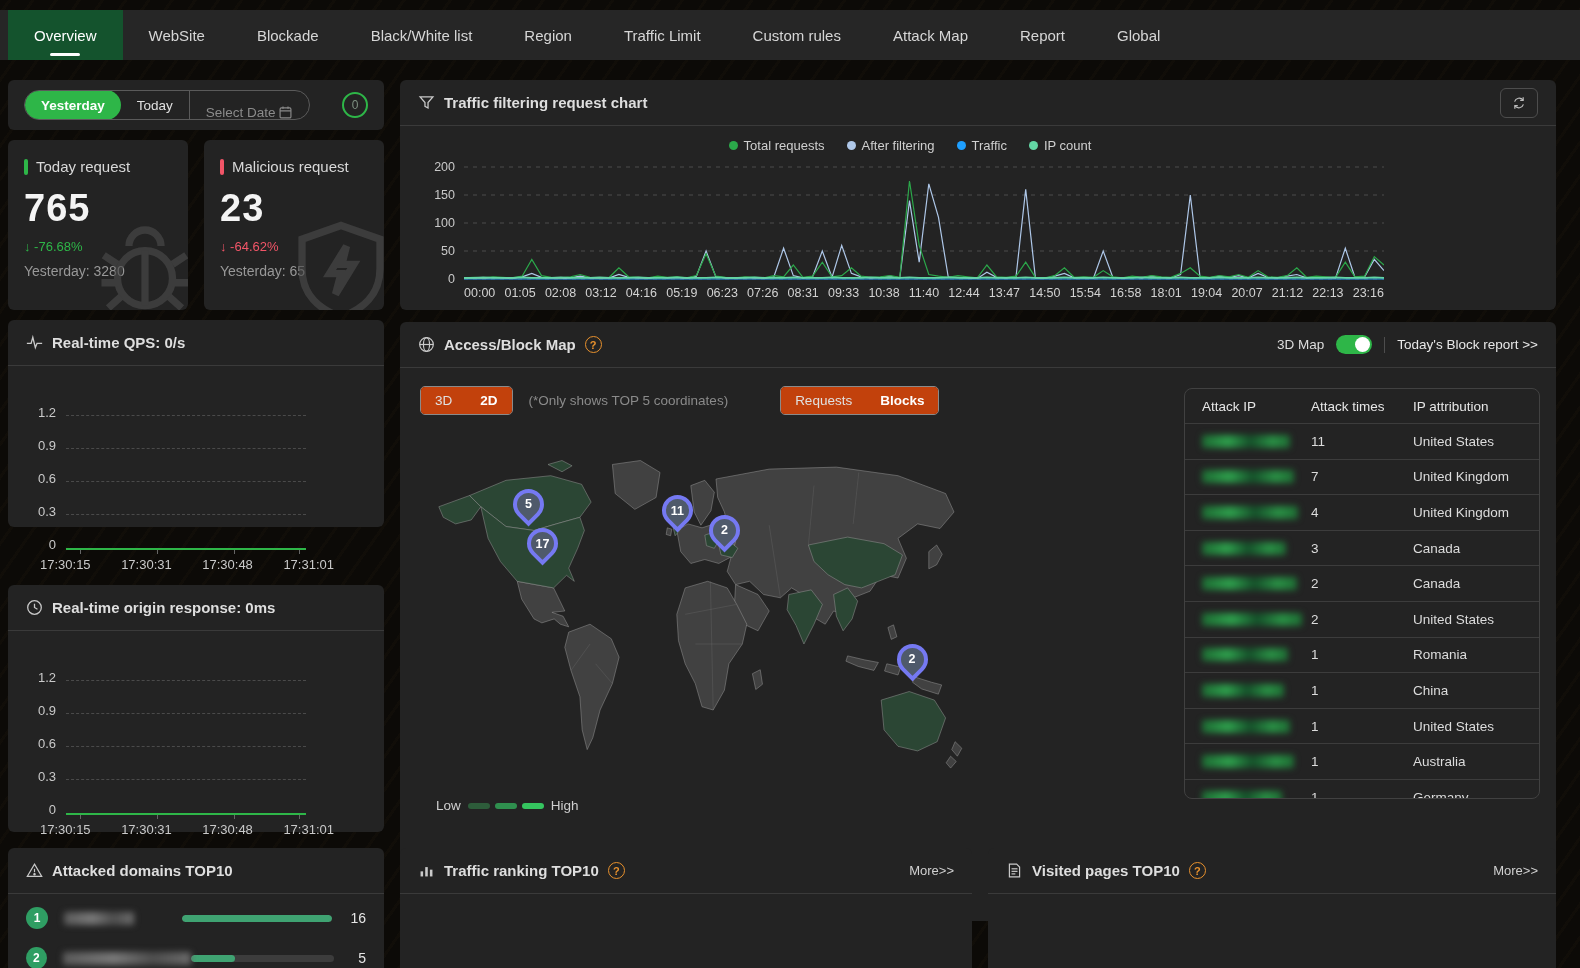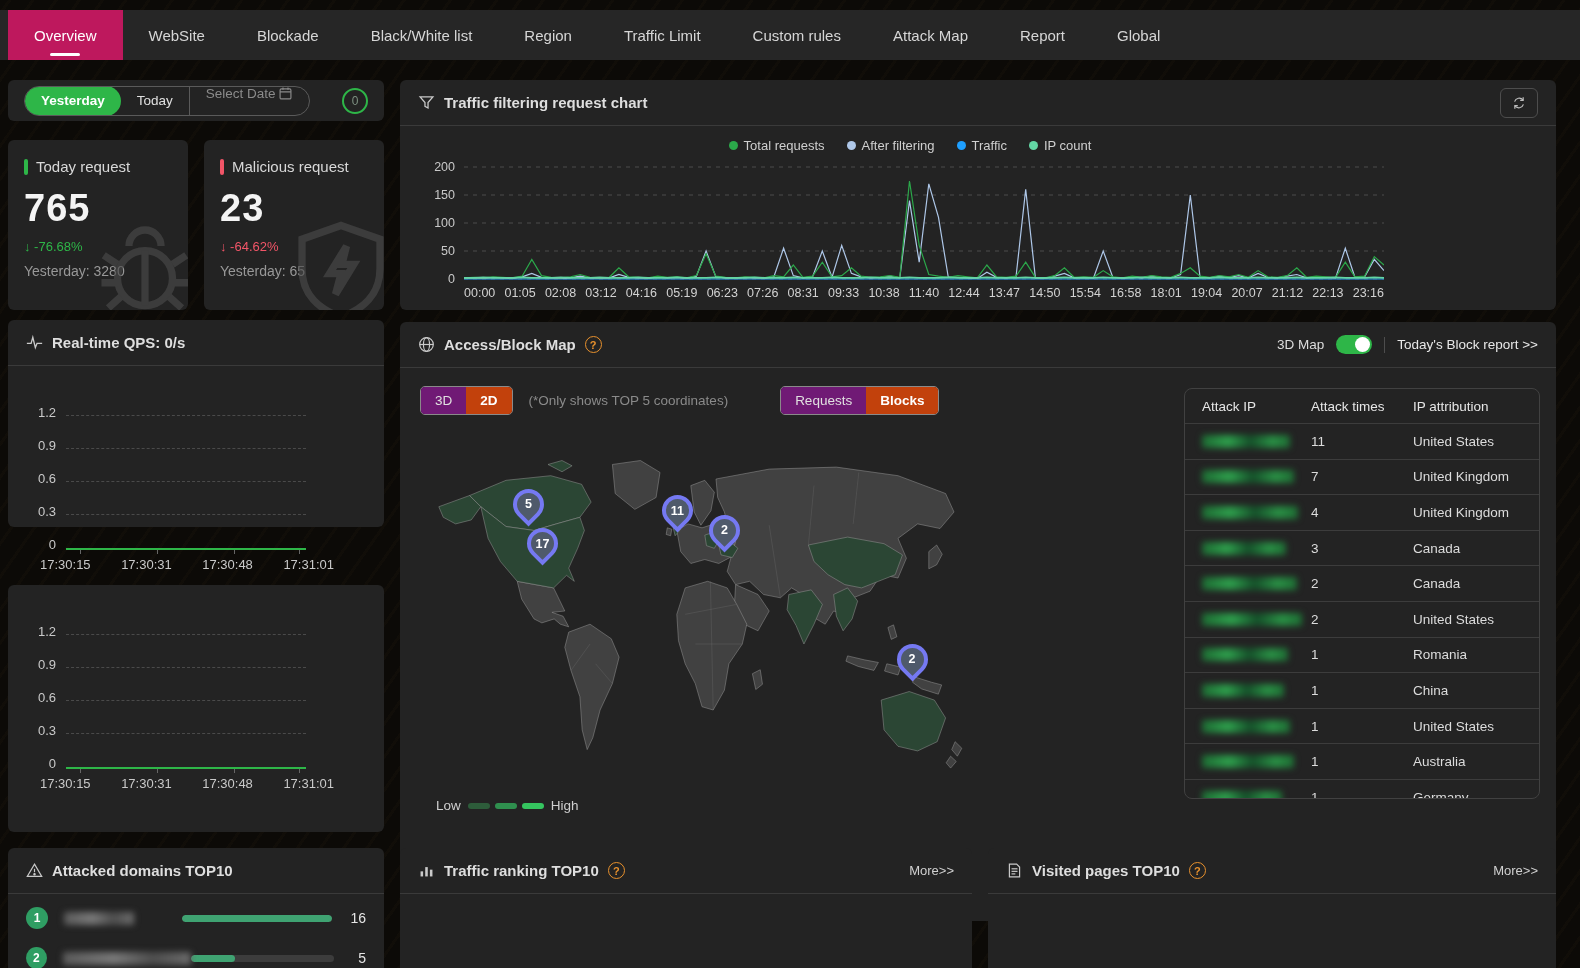--- a/index.html
+++ b/index.html
@@ -12,37 +12,37 @@
   }
   body::before{
     content:""; position:absolute; inset:0; pointer-events:none;
     background:repeating-linear-gradient(-55deg, transparent 0 16px, rgba(150,110,50,.035) 16px 19px);
   }
   .page { position:relative; width:1580px; height:968px; }
 
   
   .top-nav { margin-top:10px; height:50px; background:#262626; display:flex; align-items:stretch; padding-left:8px; }
   .nav-tab { position:relative; display:flex; align-items:center; padding:0 26px; font-size:15px; color:#d6d6d6; cursor:pointer; }
-  .nav-tab.active { background:#be185d; color:#fff; }
+  .nav-tab.active { background:#14532d; color:#fff; }
   .nav-tab.active::after { content:""; position:absolute; left:50%; transform:translateX(-50%); bottom:4px; width:30px; height:3px; background:#fff; border-radius:2px; }
 
   
   .layout { position:absolute; top:70px; left:8px; right:24px; bottom:0; }
   .panel { background:#232323; border-radius:6px; position:absolute; }
   .panel-header { height:46px; display:flex; align-items:center; gap:9px; padding:8px 18px; border-bottom:1px solid #3a3a3a; font-size:15px; font-weight:bold; color:#dedede; }
   .hdr-icon { width:17px; height:17px; flex:0 0 auto; color:#c9c9c9; }
   .qbadge { width:17px; height:17px; border:1.5px solid #e8912d; border-radius:50%; color:#e8912d; font-size:11px; font-weight:bold; display:flex; align-items:center; justify-content:center; }
 
   
-  .p-filter { left:0; top:0; width:376px; height:41px; display:flex; align-items:center; padding:0 16px; }
+  .p-filter { left:0; top:0; width:376px; height:50px; display:flex; align-items:center; padding:0 16px; }
   .pill-group { display:flex; align-items:center; border:1px solid #5a5a5a; border-radius:16px; overflow:hidden; height:30px; }
   .pill-btn { height:30px; display:flex; align-items:center; padding:0 16px; font-size:13.5px; color:#e0e0e0; cursor:pointer; }
   .pill-btn.green { background:#2eb648; color:#fff; font-weight:bold; border-radius:16px; }
   .pill-sep { width:1px; height:30px; background:#5a5a5a; }
-  .pill-date { color:#8b8b8b; display:flex; align-items:flex-start; gap:2px; }
+  .pill-date { color:#8b8b8b; display:flex; align-items:flex-end; gap:2px; }
   .count-ring { margin-left:auto; width:26px; height:26px; border:2px solid #2eb648; border-radius:50%; display:flex; align-items:center; justify-content:center; font-size:12px; color:#7d8f80; }
 
   
   .card { position:absolute; top:60px; width:180px; height:170px; background:#232323; border-radius:6px; padding:18px 16px; overflow:hidden; }
   .card.c0 { left:0; } .card.c1 { left:196px; }
   .card-title { display:flex; align-items:center; gap:8px; font-size:15px; color:#d8d8d8; }
   .card-accent { width:4px; height:16px; border-radius:2px; }
   .card-value { font-size:38px; font-weight:bold; color:#f4f4f4; margin-top:12px; letter-spacing:1px; }
   .card-delta { font-size:13px; margin-top:9px; }
   .card-yest { font-size:14px; color:#989898; margin-top:9px; }
@@ -73,21 +73,21 @@
   .p-map { left:392px; top:242px; width:1156px; height:599px; }
   .map-hdr-right { margin-left:auto; display:flex; align-items:center; gap:12px; font-weight:normal; }
   .toggle-label { font-size:13.5px; color:#dcdcdc; }
   .toggle { width:36px; height:19px; border-radius:10px; background:#2eb648; position:relative; cursor:pointer; }
   .toggle::after { content:""; position:absolute; right:2px; top:2px; width:15px; height:15px; border-radius:50%; background:#fff; }
   .hdr-sep { width:1px; height:16px; background:#4d4d4d; }
   .report-link { font-size:13.5px; color:#e8e8e8; cursor:pointer; font-weight:normal; }
   .map-body { position:relative; height:463px; }
   .map-controls { position:absolute; left:20px; top:18px; display:flex; align-items:center; gap:16px; }
   .seg { display:flex; border:1px solid #8a8a8a; border-radius:5px; overflow:hidden; }
-  .seg-btn { padding:6px 14px; font-size:13.5px; background:#701a75; color:#e0e0e0; cursor:pointer; }
+  .seg-btn { padding:6px 14px; font-size:13.5px; background:#c2410c; color:#e0e0e0; cursor:pointer; }
   .seg-btn.on { background:#c2410c; color:#fff; font-weight:bold; }
   .map-note { font-size:13.5px; color:#8a8a8a; }
   .world-wrap { position:absolute; left:22px; top:78px; width:560px; height:330px; }
   .world-wrap svg { width:100%; height:100%; }
   .pin { position:absolute; transform:translate(-50%,-100%); width:34px; height:40px; }
   .pin-shape { width:31px; height:31px; margin:0 auto; border:4px solid #7579f2; background:#4f5a6b; border-radius:50% 50% 50% 0; transform:rotate(-45deg); }
   .pin-num { position:absolute; left:0; top:0; width:34px; height:31px; display:flex; align-items:center; justify-content:center; font-size:12.5px; font-weight:bold; color:#fff; }
   .heat-legend { position:absolute; left:36px; bottom:18px; display:flex; align-items:center; gap:7px; font-size:13.5px; color:#cfcfcf; }
   .heat-seg { width:22px; height:6px; border-radius:3px; }
 
@@ -203,20 +203,27 @@
           <div class="mini-xrow">
             <span>17:30:15</span>
             <span>17:30:31</span>
             <span>17:30:48</span>
             <span>17:31:01</span>
           </div>
         </div>
     </div>
 
     <div class="panel p-origin">
+      <div class="panel-header">
+        <svg class="hdr-icon" viewBox="0 0 20 20" fill="none" stroke="currentColor" stroke-width="1.5">
+            <circle cx="10" cy="10" r="8"></circle>
+            <polyline points="10,5.5 10,10 13.5,12"></polyline>
+          </svg>
+        <span>Real-time origin response: 0ms</span>
+      </div>
       <div class="mini-body" id="origin-chart">
           <div class="mini-grid" style="bottom: 134px;"></div>
           <span class="mini-ylab" style="top: 12px;">1.2</span>
           <div class="mini-grid" style="bottom: 101px;"></div>
           <span class="mini-ylab" style="top: 45px;">0.9</span>
           <div class="mini-grid" style="bottom: 68px;"></div>
           <span class="mini-ylab" style="top: 78px;">0.6</span>
           <div class="mini-grid" style="bottom: 35px;"></div>
           <span class="mini-ylab" style="top: 111px;">0.3</span>
           <div class="mini-zero"></div>

